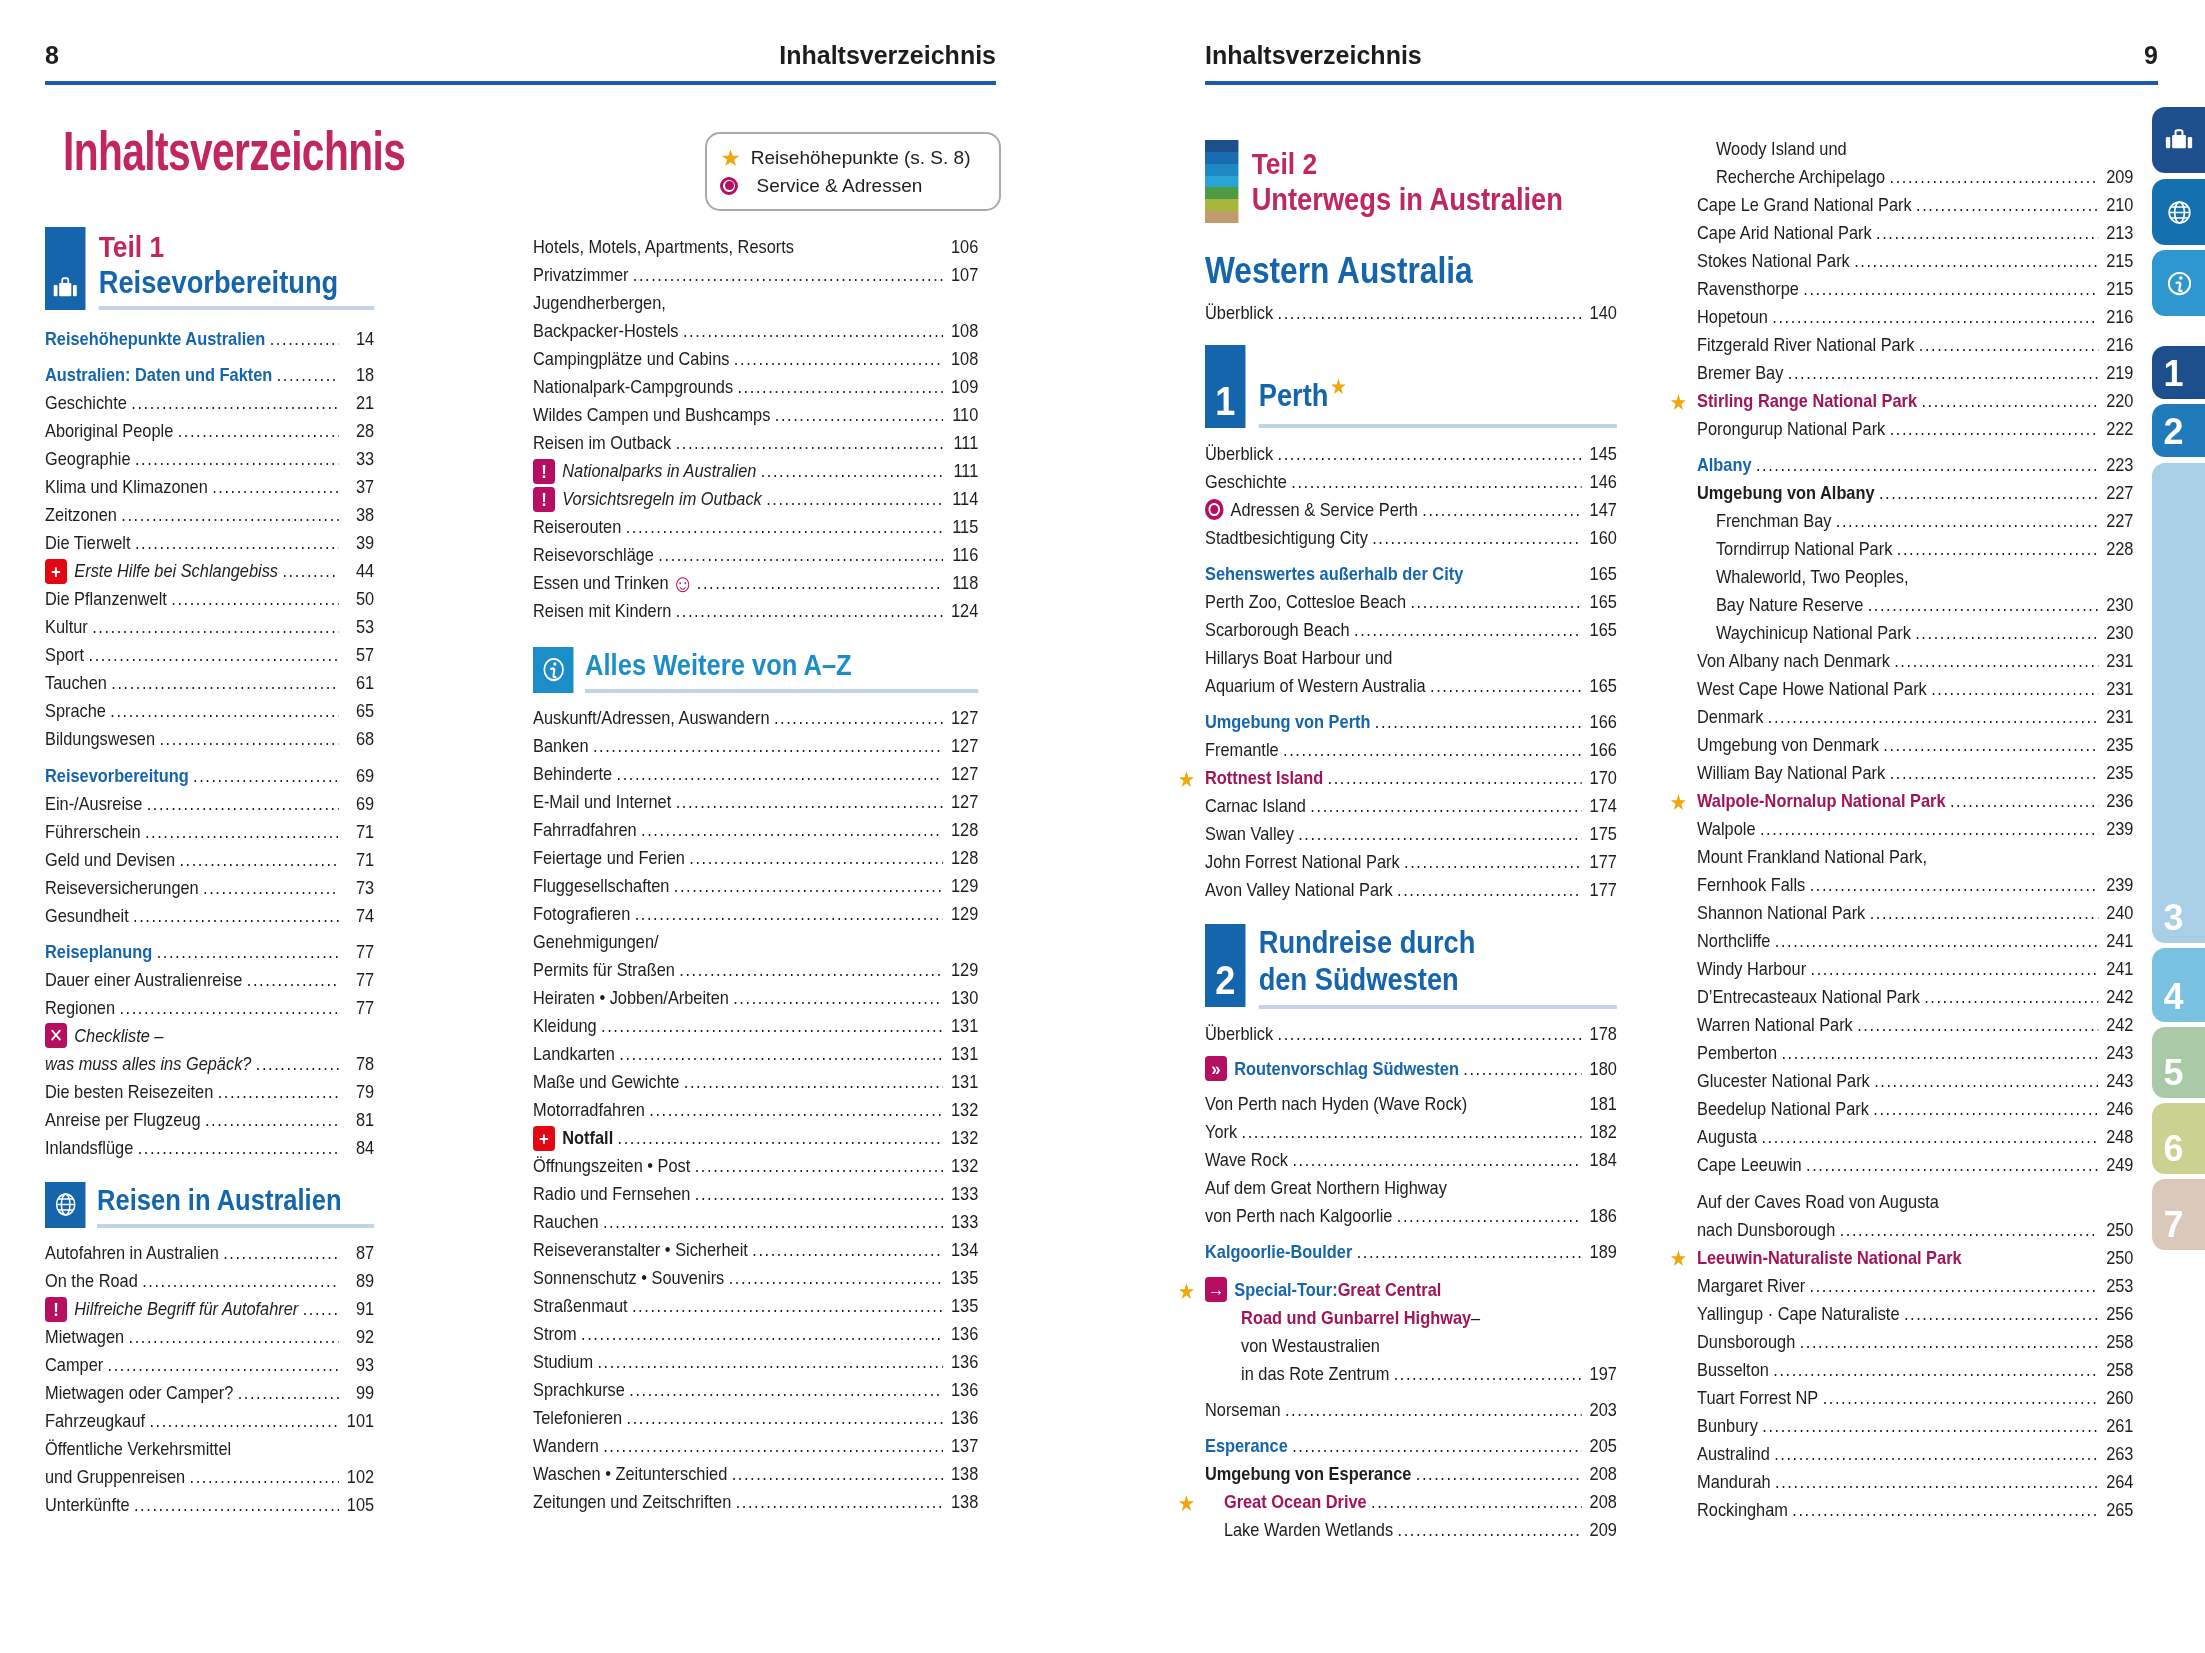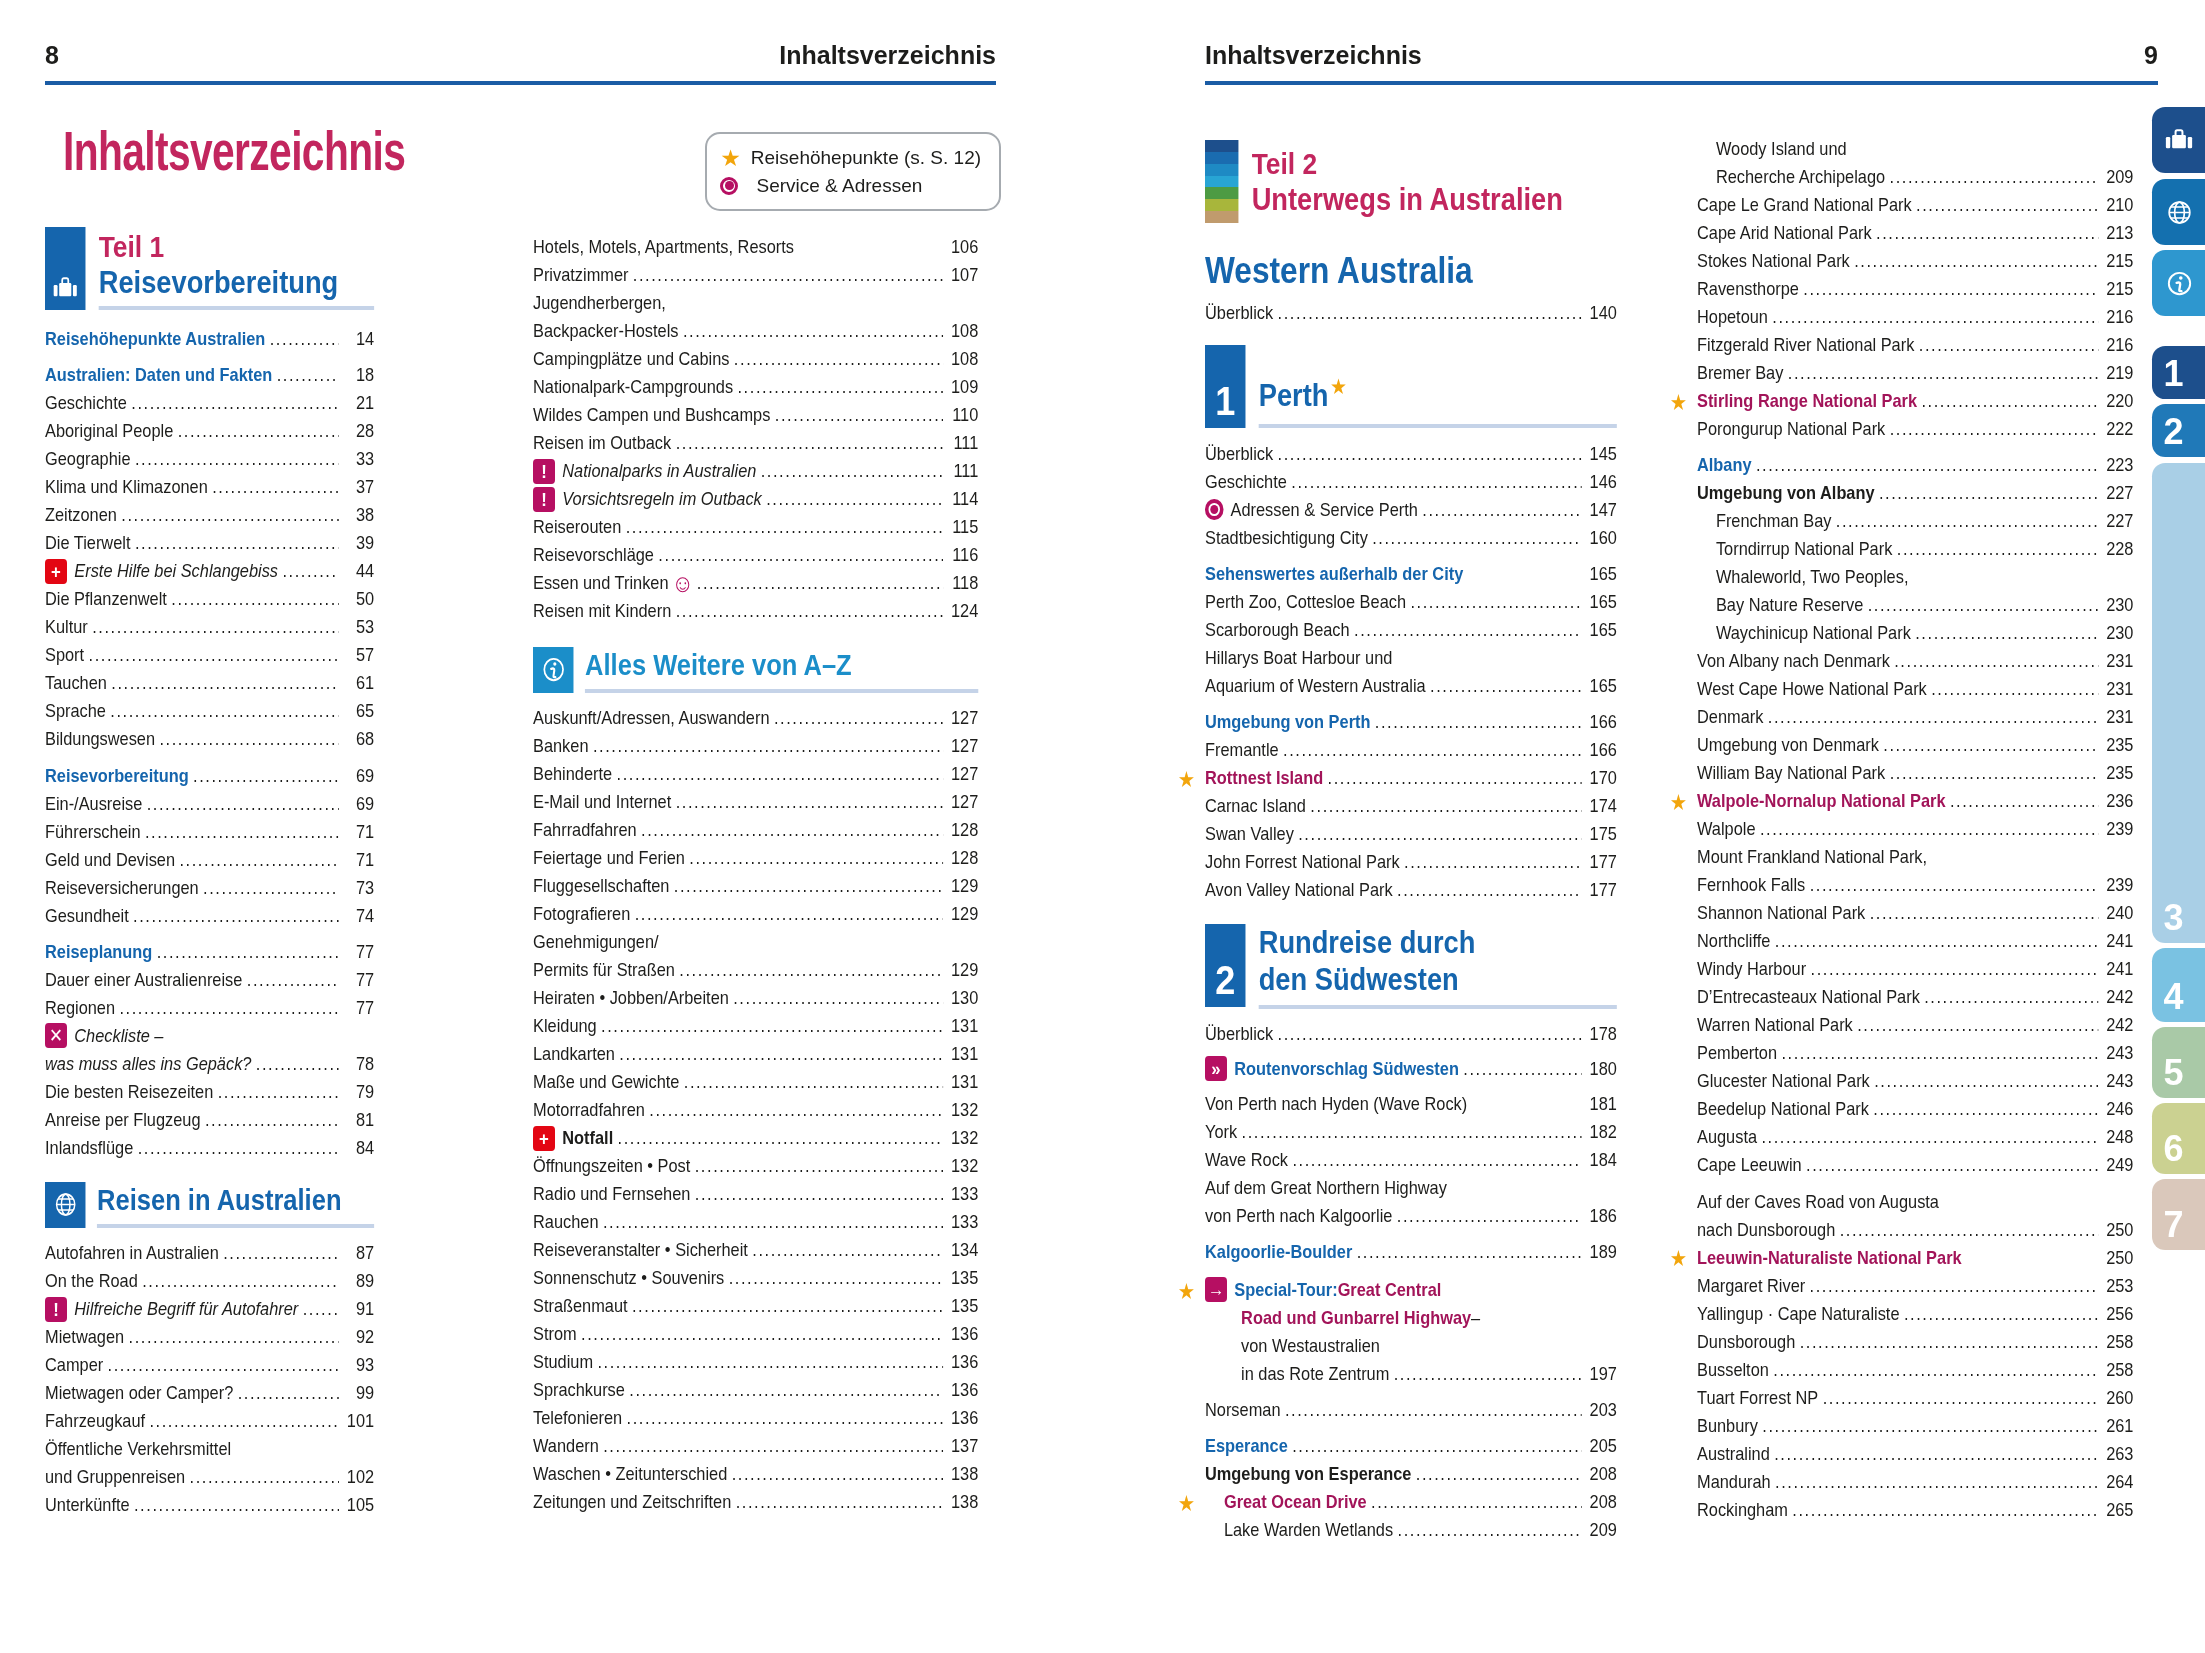--- a/index.html
+++ b/index.html
@@ -99,21 +99,21 @@
   <div id="ruleL" class="rule"></div>
   <div id="hTitleR" class="hdr">Inhaltsverzeichnis</div>
   <div id="h9" class="hdr">9</div>
   <div id="ruleR" class="rule"></div>
 
   <div id="bigtitle">Inhaltsverzeichnis</div>
 
   <div id="legend">
     <div class="lgline">
       <span class="lgstar">★</span>
-      <span>Reisehöhepunkte (s. S. 12)</span>
+      <span>Reisehöhepunkte (s. S. 8)</span>
     </div>
     <div class="lgline">
       <span class="target small"></span>
       <span>Service &amp; Adressen</span>
     </div>
   </div>
 
   <div id="col1" class="col">
       <div class="part">
         <span class="badge tall">

